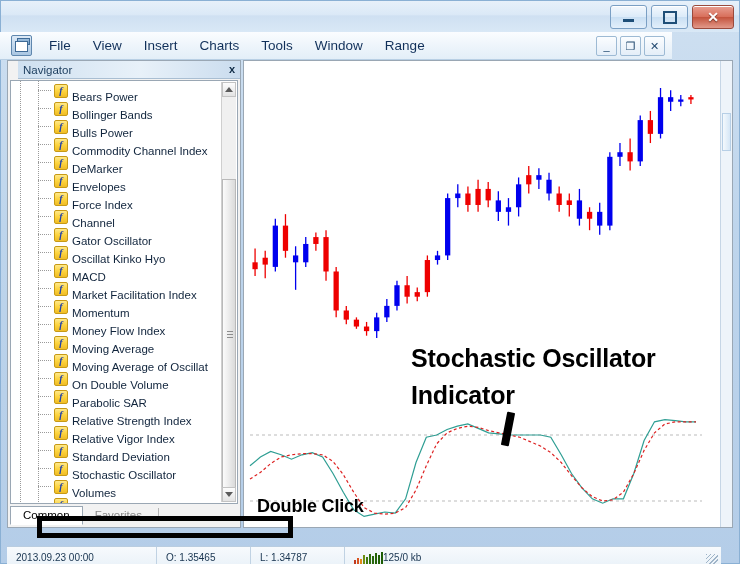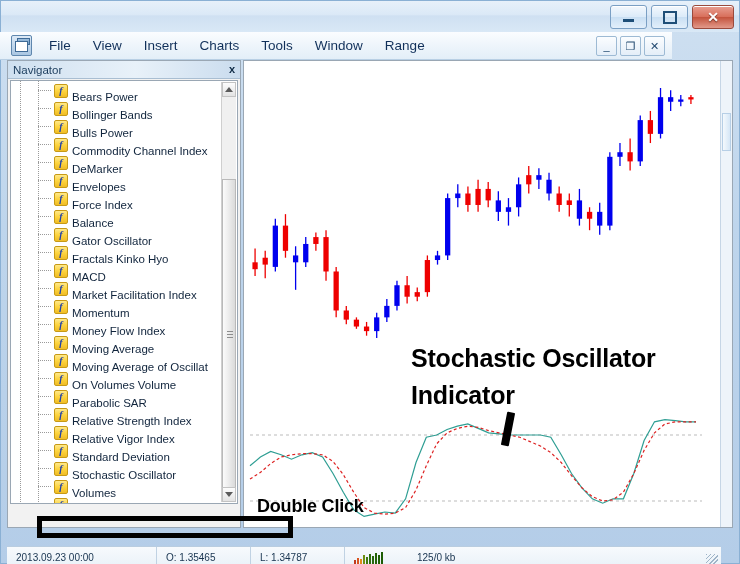--- a/index.html
+++ b/index.html
@@ -66,21 +66,21 @@
     background:linear-gradient(to bottom,#fbfdff,#e4eef8);
     font-size:11px;color:#234a70;display:flex;align-items:center;justify-content:center;
   }
 
   
   .workspace{position:absolute;left:7px;top:60px;width:726px;height:468px;}
 
   
   .navigator{
     position:absolute;left:0;top:0;width:234px;height:468px;
-    background:#f2f2f2;border:1px solid #9aa7b4;box-sizing:border-box;
+    background:#f2f2f2;border:1px solid #9aa7b4;box-sizing:border-box;padding-left:10px;
   }
   .nav-header{
     height:17px;
     background:linear-gradient(to right,#cfe0f0 0%,#e8f1f9 55%,#cadcee 100%);
     border-bottom:1px solid #a9bed2;
     display:flex;align-items:center;position:relative;
   }
   .nav-title{font-size:11.5px;color:#1a3b5c;margin-left:5px;}
   .nav-close{
     position:absolute;right:5px;top:2px;font-size:11px;font-weight:bold;color:#0e2a45;
@@ -275,31 +275,31 @@
                 <span class="tree-label">Envelopes</span>
               </div>
               <div class="tree-row">
                 <div class="elbow"></div>
                 <div class="f-icon">f</div>
                 <span class="tree-label">Force Index</span>
               </div>
               <div class="tree-row">
                 <div class="elbow"></div>
                 <div class="f-icon">f</div>
-                <span class="tree-label">Balance</span>
+                <span class="tree-label">Channel</span>
               </div>
               <div class="tree-row">
                 <div class="elbow"></div>
                 <div class="f-icon">f</div>
                 <span class="tree-label">Gator Oscillator</span>
               </div>
               <div class="tree-row">
                 <div class="elbow"></div>
                 <div class="f-icon">f</div>
-                <span class="tree-label">Fractals Kinko Hyo</span>
+                <span class="tree-label">Oscillat Kinko Hyo</span>
               </div>
               <div class="tree-row">
                 <div class="elbow"></div>
                 <div class="f-icon">f</div>
                 <span class="tree-label">MACD</span>
               </div>
               <div class="tree-row">
                 <div class="elbow"></div>
                 <div class="f-icon">f</div>
                 <span class="tree-label">Market Facilitation Index</span>
@@ -320,21 +320,21 @@
                 <span class="tree-label">Moving Average</span>
               </div>
               <div class="tree-row">
                 <div class="elbow"></div>
                 <div class="f-icon">f</div>
                 <span class="tree-label">Moving Average of Oscillat</span>
               </div>
               <div class="tree-row">
                 <div class="elbow"></div>
                 <div class="f-icon">f</div>
-                <span class="tree-label">On Volumes Volume</span>
+                <span class="tree-label">On Double Volume</span>
               </div>
               <div class="tree-row">
                 <div class="elbow"></div>
                 <div class="f-icon">f</div>
                 <span class="tree-label">Parabolic SAR</span>
               </div>
               <div class="tree-row">
                 <div class="elbow"></div>
                 <div class="f-icon">f</div>
                 <span class="tree-label">Relative Strength Index</span>
@@ -371,20 +371,25 @@
           </div>
           <div class="sb-thumb">
             <div class="sb-grip"></div>
           </div>
           <div class="sb-arrow" style="position:absolute;bottom:0;left:0;">
             <div class="tri tri-dn"></div>
           </div>
         </div>
       </div>
 
+      <div class="nav-tabs">
+        <div class="tab active">Common</div>
+        <div class="tab inactive">Favorites</div>
+        <div class="tab-sep"></div>
+      </div>
     </div>
 
     <div class="chart-panel">
       <svg class="chart-svg" id="chart-svg" width="478" height="466">
           <line x1="11.068181818181818" x2="11.068181818181818" y1="187.55045871559633" y2="215.07339449541286" stroke="#ee0000" stroke-width="1.3"></line>
           <rect x="8.432727272727274" y="201.3119266055046" width="5.270909090909091" height="6.88073394495413" fill="#ee0000"></rect>
           <line x1="21.204545454545453" x2="21.204545454545453" y1="189.8440366972477" y2="217.36697247706422" stroke="#ee0000" stroke-width="1.3"></line>
           <rect x="18.569090909090907" y="196.72477064220186" width="5.270909090909091" height="6.880733944954102" fill="#ee0000"></rect>
           <line x1="31.340909090909093" x2="31.340909090909093" y1="157.73394495412845" y2="210.4862385321101" stroke="#0000ee" stroke-width="1.3"></line>
           <rect x="28.705454545454547" y="164.61467889908258" width="5.270909090909091" height="41.28440366972478" fill="#0000ee"></rect>
@@ -496,16 +501,16 @@
         <i style="height: 6px; background: rgb(217, 84, 31);"></i>
         <i style="height: 5px; background: rgb(224, 138, 26);"></i>
         <i style="height: 9px; background: rgb(111, 143, 18);"></i>
         <i style="height: 7px; background: rgb(63, 122, 16);"></i>
         <i style="height: 10px; background: rgb(47, 109, 13);"></i>
         <i style="height: 8px; background: rgb(42, 104, 12);"></i>
         <i style="height: 11px; background: rgb(37, 99, 9);"></i>
         <i style="height: 9px; background: rgb(33, 96, 7);"></i>
         <i style="height: 12px; background: rgb(29, 92, 5);"></i>
       </div>
-    <div style="padding-left:34px;">125/0 kb</div>
+    <div style="">125/0 kb</div>
     <div class="grip"></div>
   </div>
 </div>
 
 </body></html>

